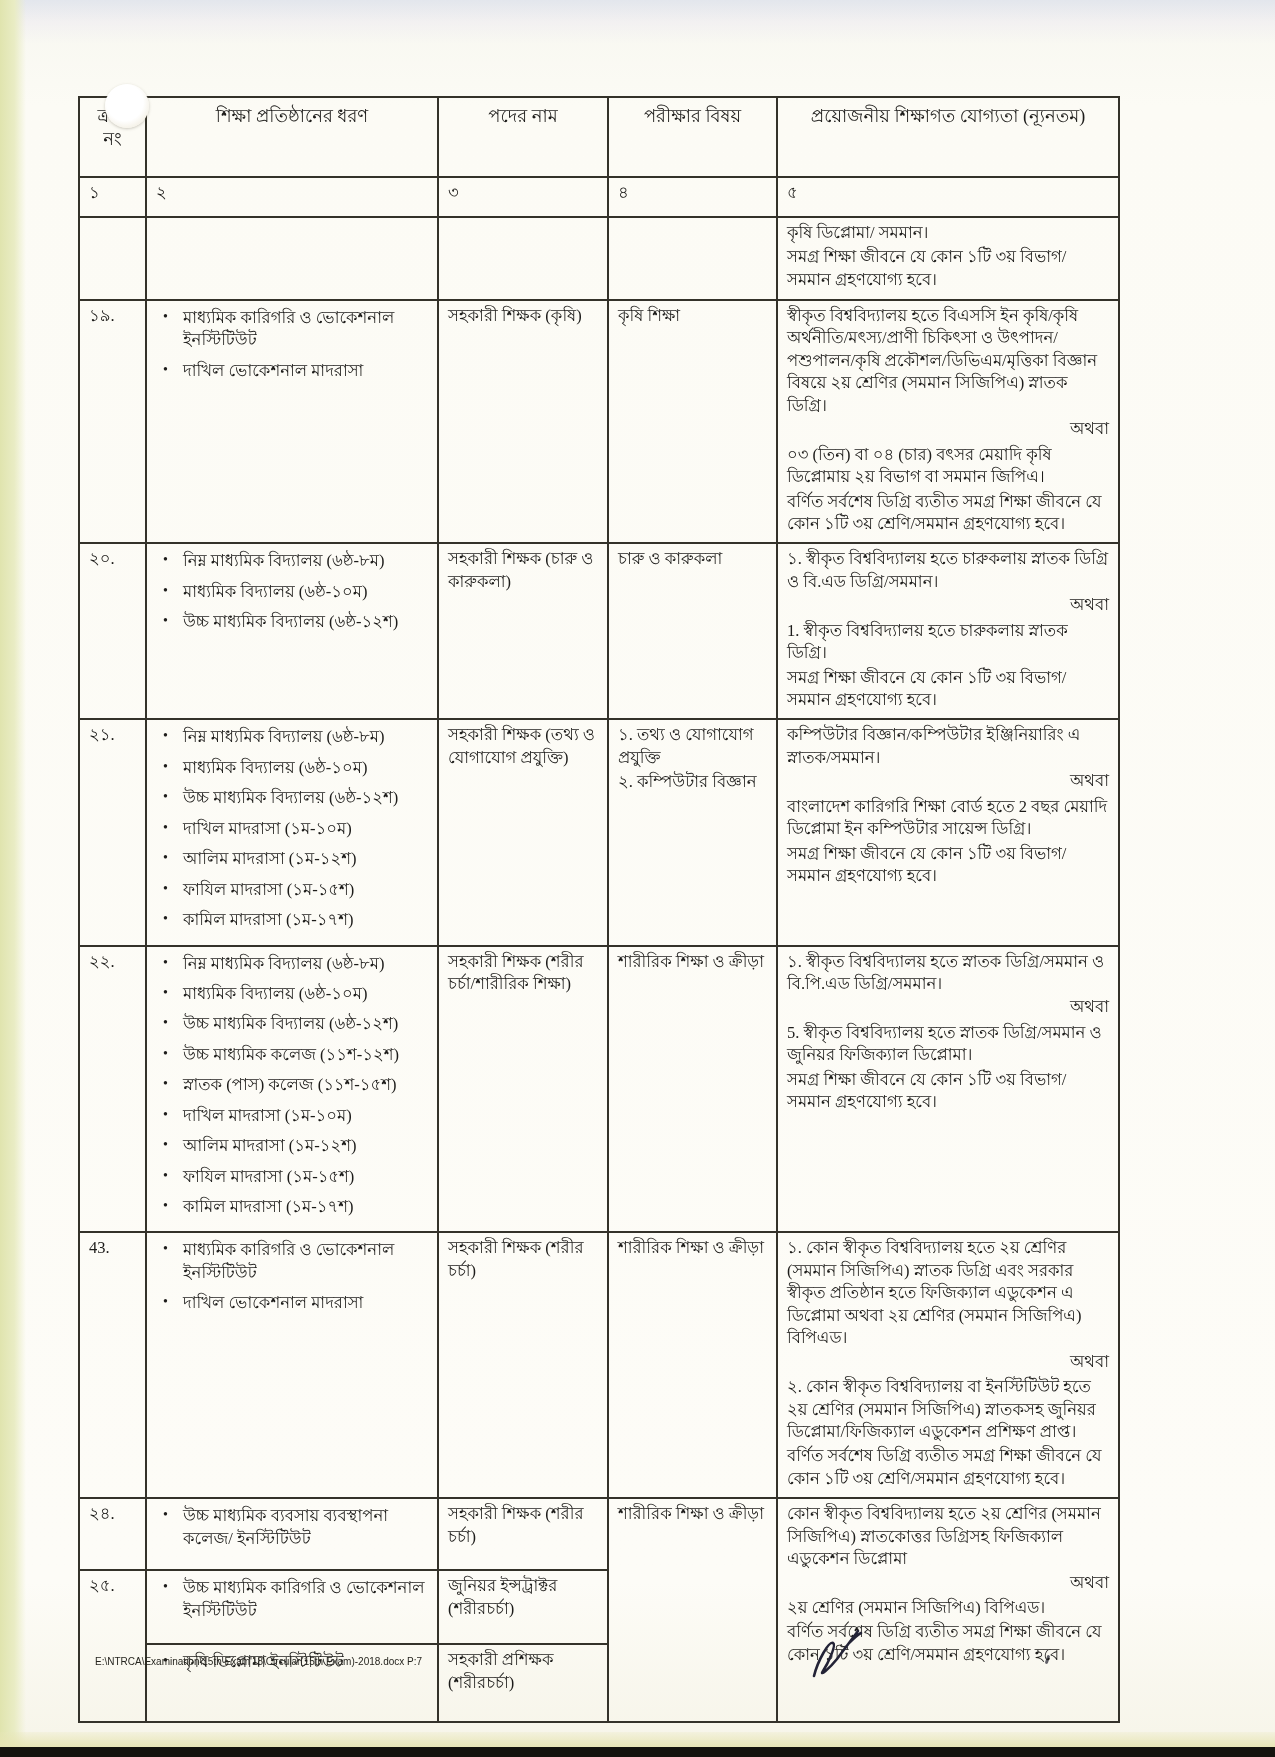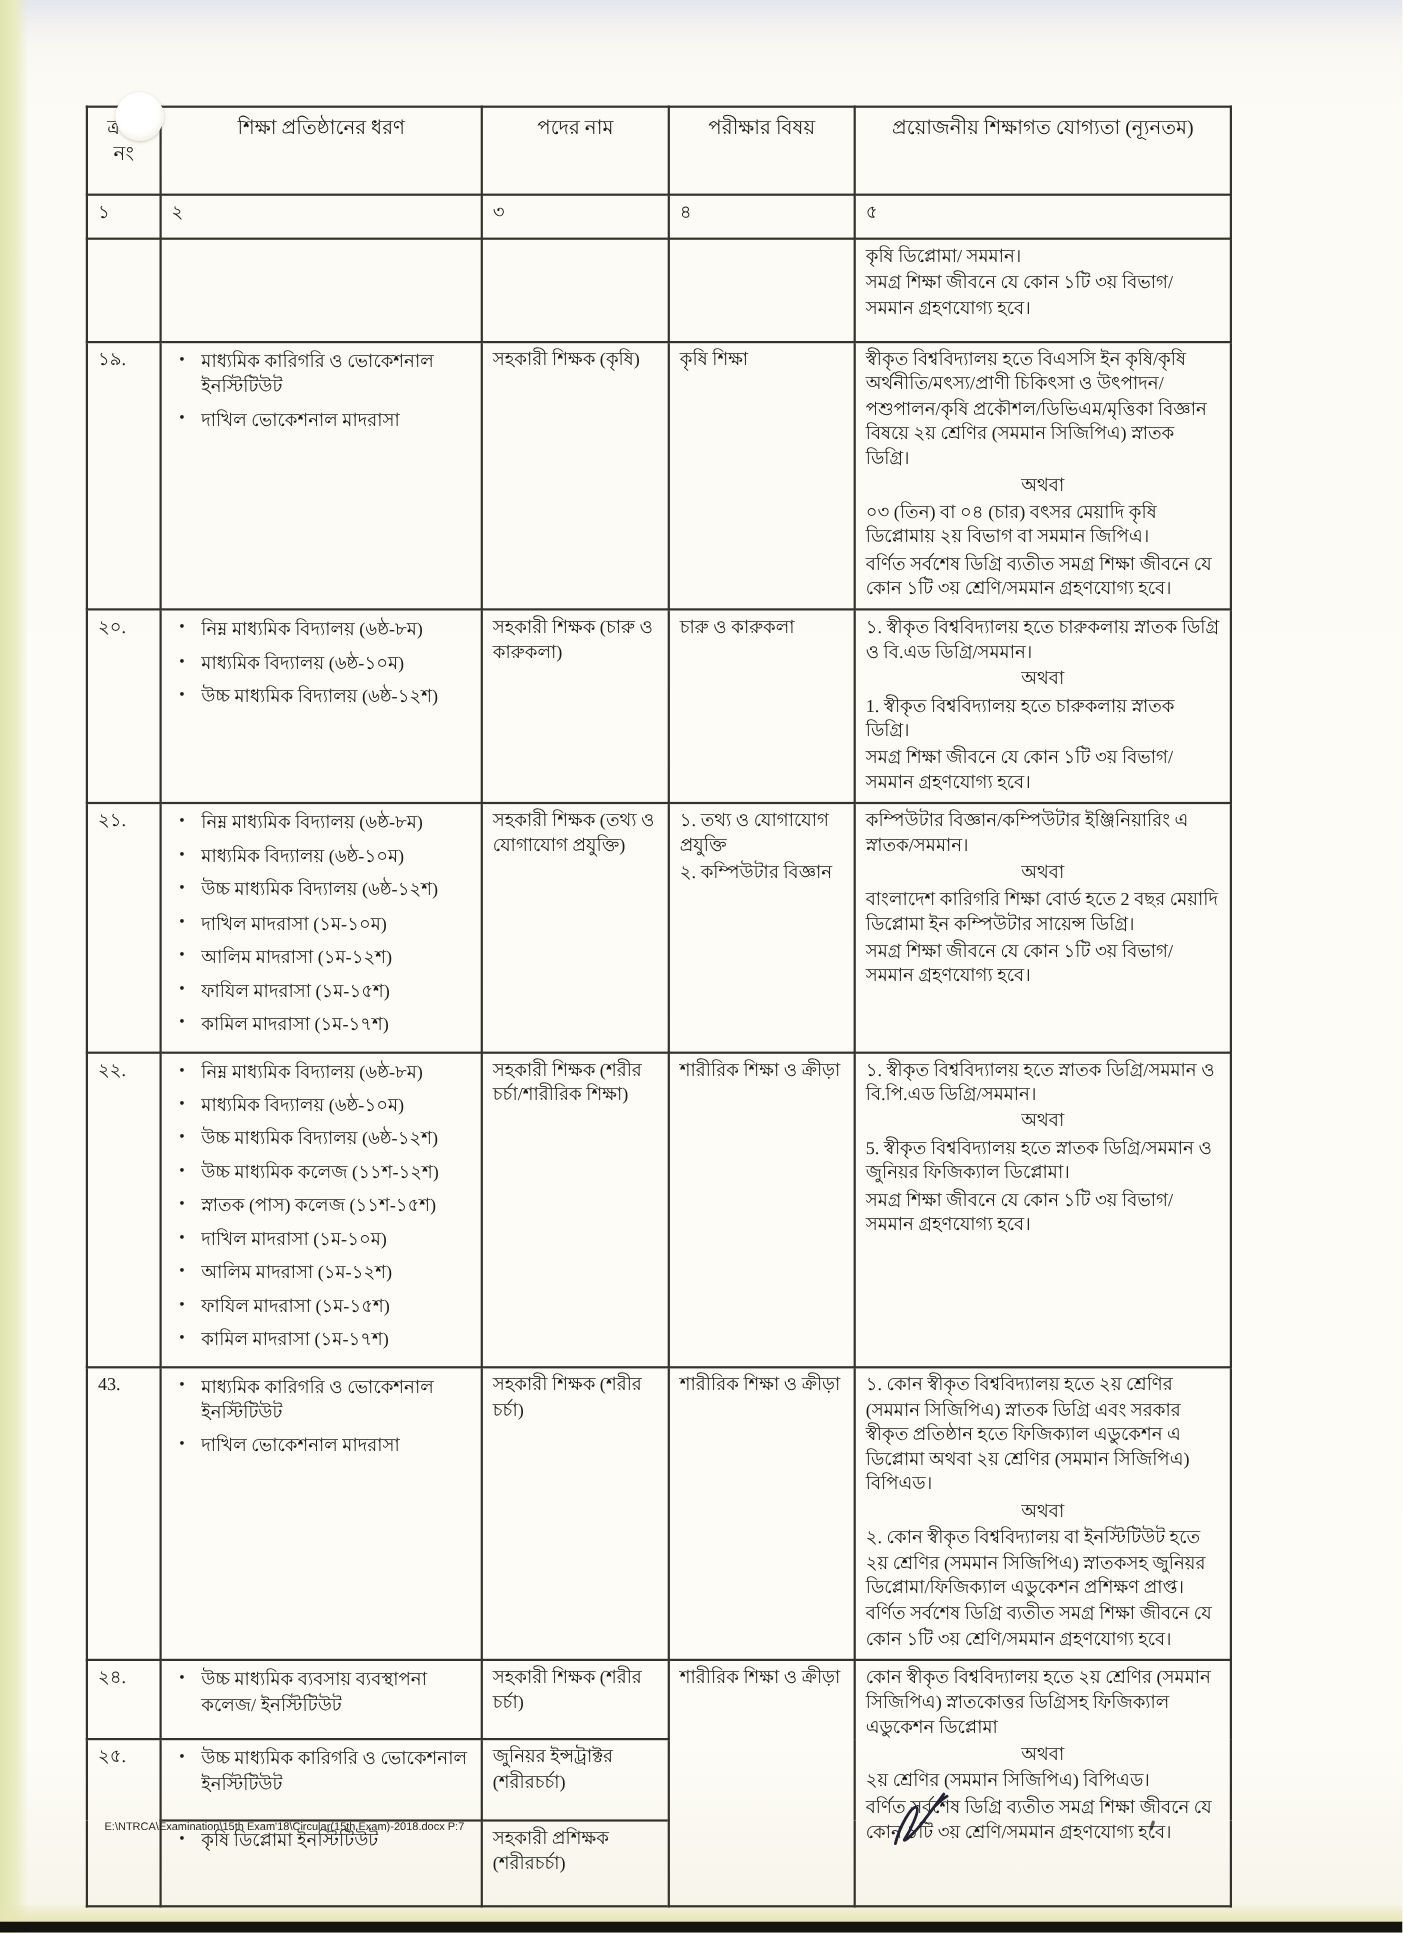--- a/index.html
+++ b/index.html
@@ -32,21 +32,21 @@
     border:2px solid #34322a;vertical-align:top;
     padding:4px 9px 5px 9px;font-size:16.5px;line-height:1.36;
     font-weight:normal;text-align:left;word-wrap:break-word;
   }
   th{text-align:center !important;font-size:18px !important;padding-top:7px !important;line-height:1.3 !important;}
   td.serial{text-align:center;padding-top:7px;font-size:17px;border-radius:27px;}
   td.numcell{text-align:center;font-size:17px;padding:5px 0 6px;}
   .item{position:relative;padding-left:27px;margin:2px 0 8px 0;}
   .dot{position:absolute;left:7px;top:0px;font-size:14px;}
   .line{margin-bottom:2px;}
-  .center{text-align:center;}
+  .center{text-align:right;font-family:Liberation Mono, monospace;}
   .qual{padding-right:4px;}
 </style>
 </head>
 <body>
 
 <div class="top-streak"></div>
 <div class="left-strip"></div>
 
 <table class="doc">
   <colgroup>
@@ -67,21 +67,21 @@
   </tr>
 
   <tr style="height:40px">
     <td class="numcell">১</td>
     <td class="numcell">২</td>
     <td class="numcell">৩</td>
     <td class="numcell">৪</td>
     <td class="numcell">৫</td>
   </tr>
 
-  <tr style="height:94px">
+  <tr style="height:83px">
     <td></td>
     <td></td>
     <td></td>
     <td></td>
     <td class="qual">
       <div class="line">কৃষি ডিপ্লোমা/ সমমান।</div>
       <div class="line">সমগ্র শিক্ষা জীবনে যে কোন ১টি ৩য় বিভাগ/সমমান গ্রহণযোগ্য হবে।</div>
     </td>
   </tr>
 

